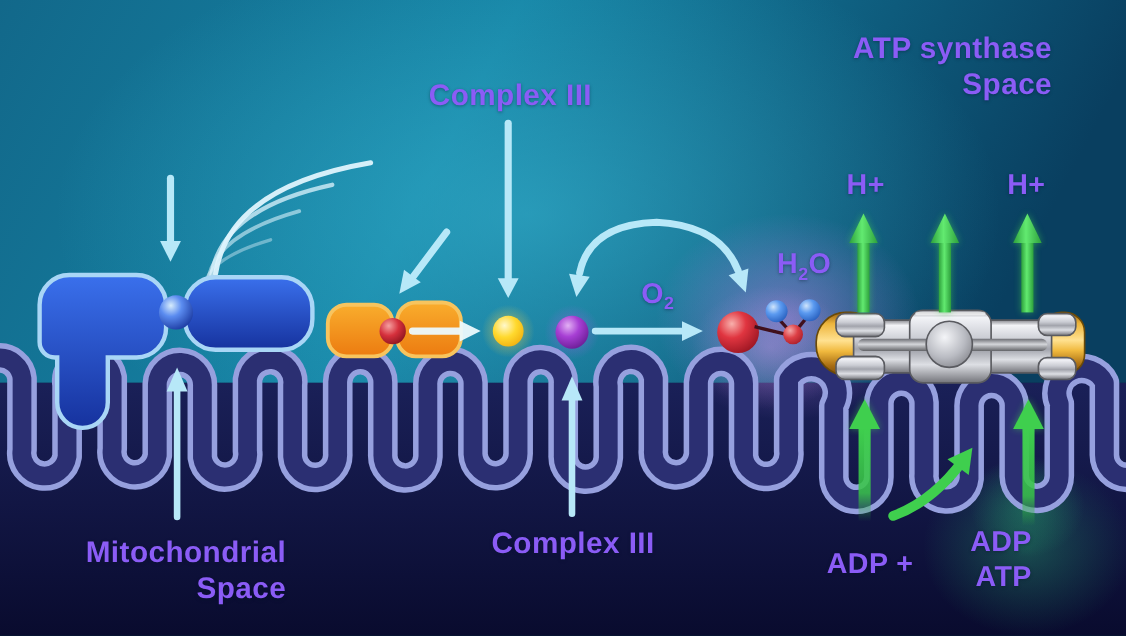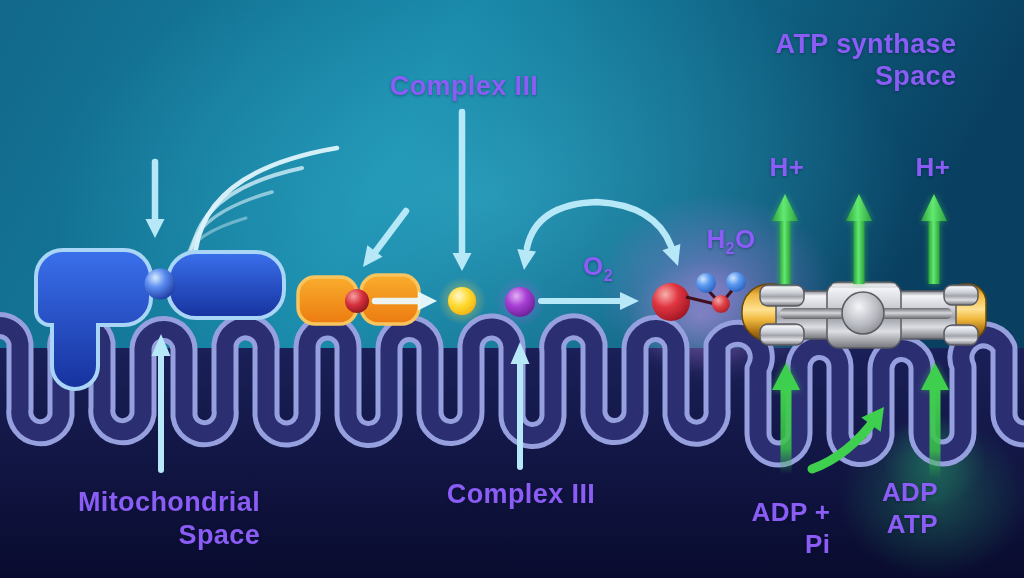--- a/index.html
+++ b/index.html
@@ -297,20 +297,19 @@
 
 <div class="lbl block2" style="left:169px;top:486px">
   <div>Mitochondrial</div>
   <div>Space</div>
 </div>
 
 <div class="lbl" style="left:521px;top:479px">Complex III</div>
 
 <div class="lbl sm block" style="left:791px;top:496px">
   <div>ADP +</div>
-  <div>Pi</div>
 </div>
 
 <div class="lbl sm block" style="left:910px;top:476px">
   <div>ADP</div>
   <div>ATP</div>
 </div>
 </div>
 
 </body></html>

